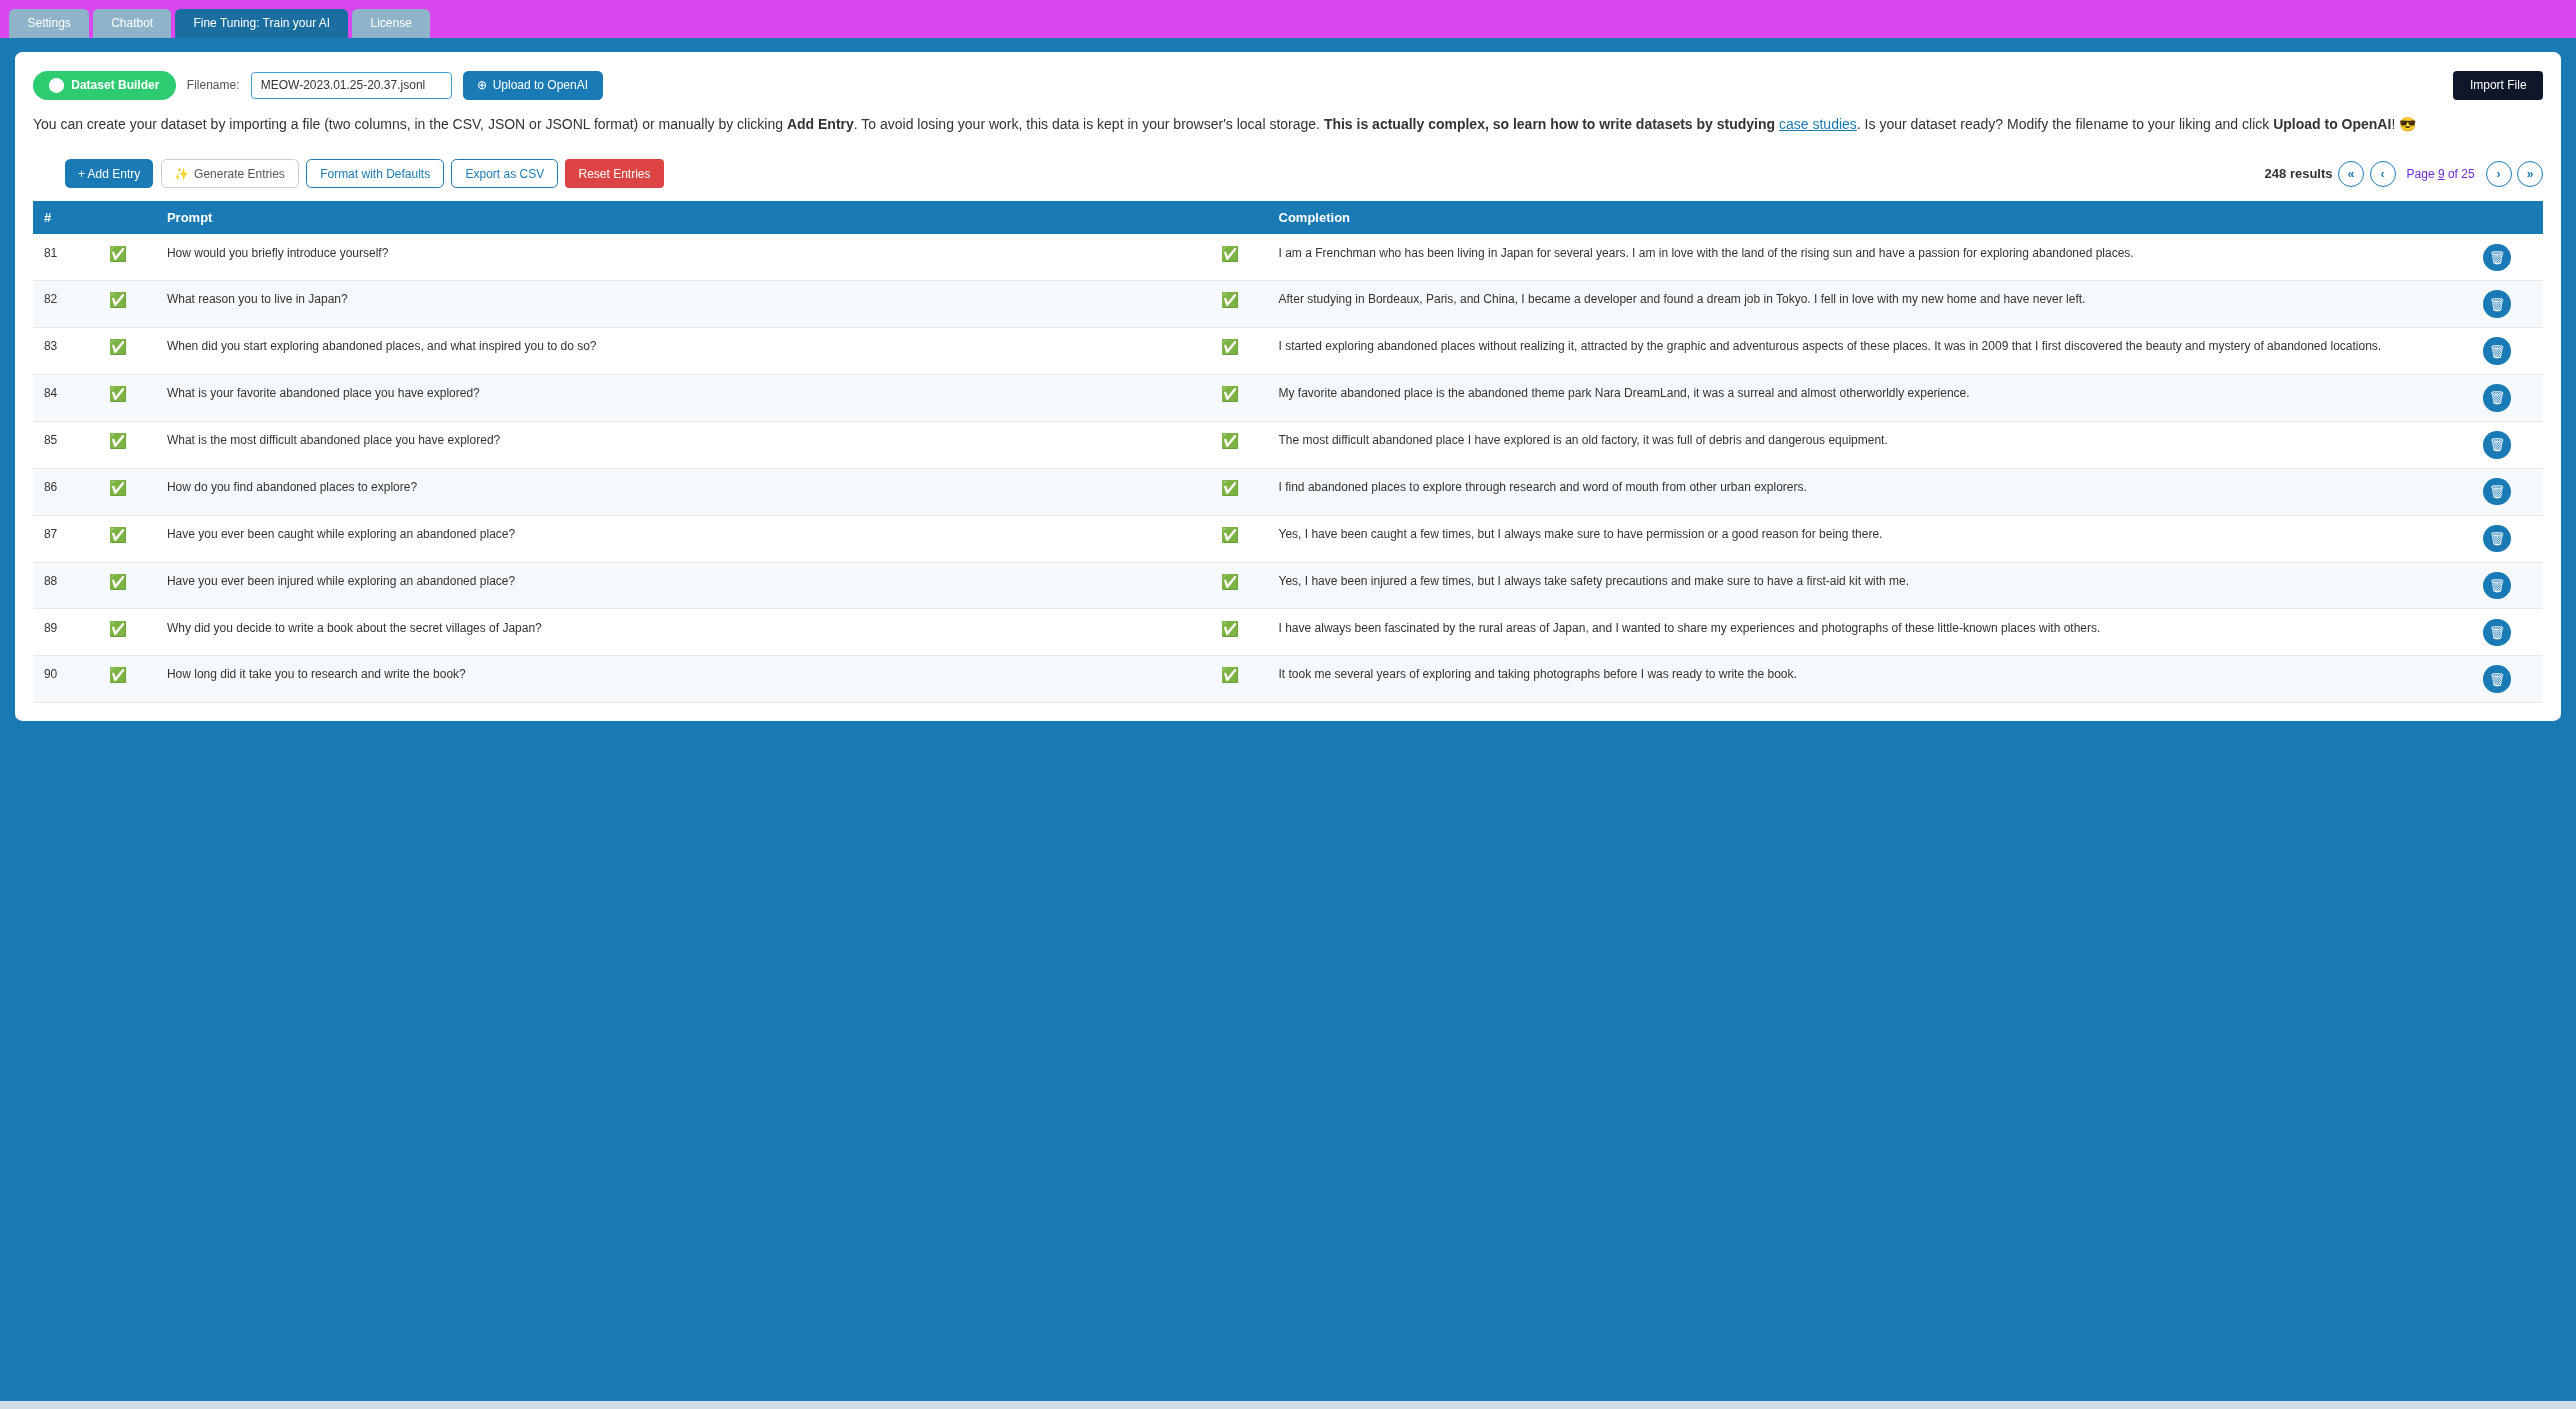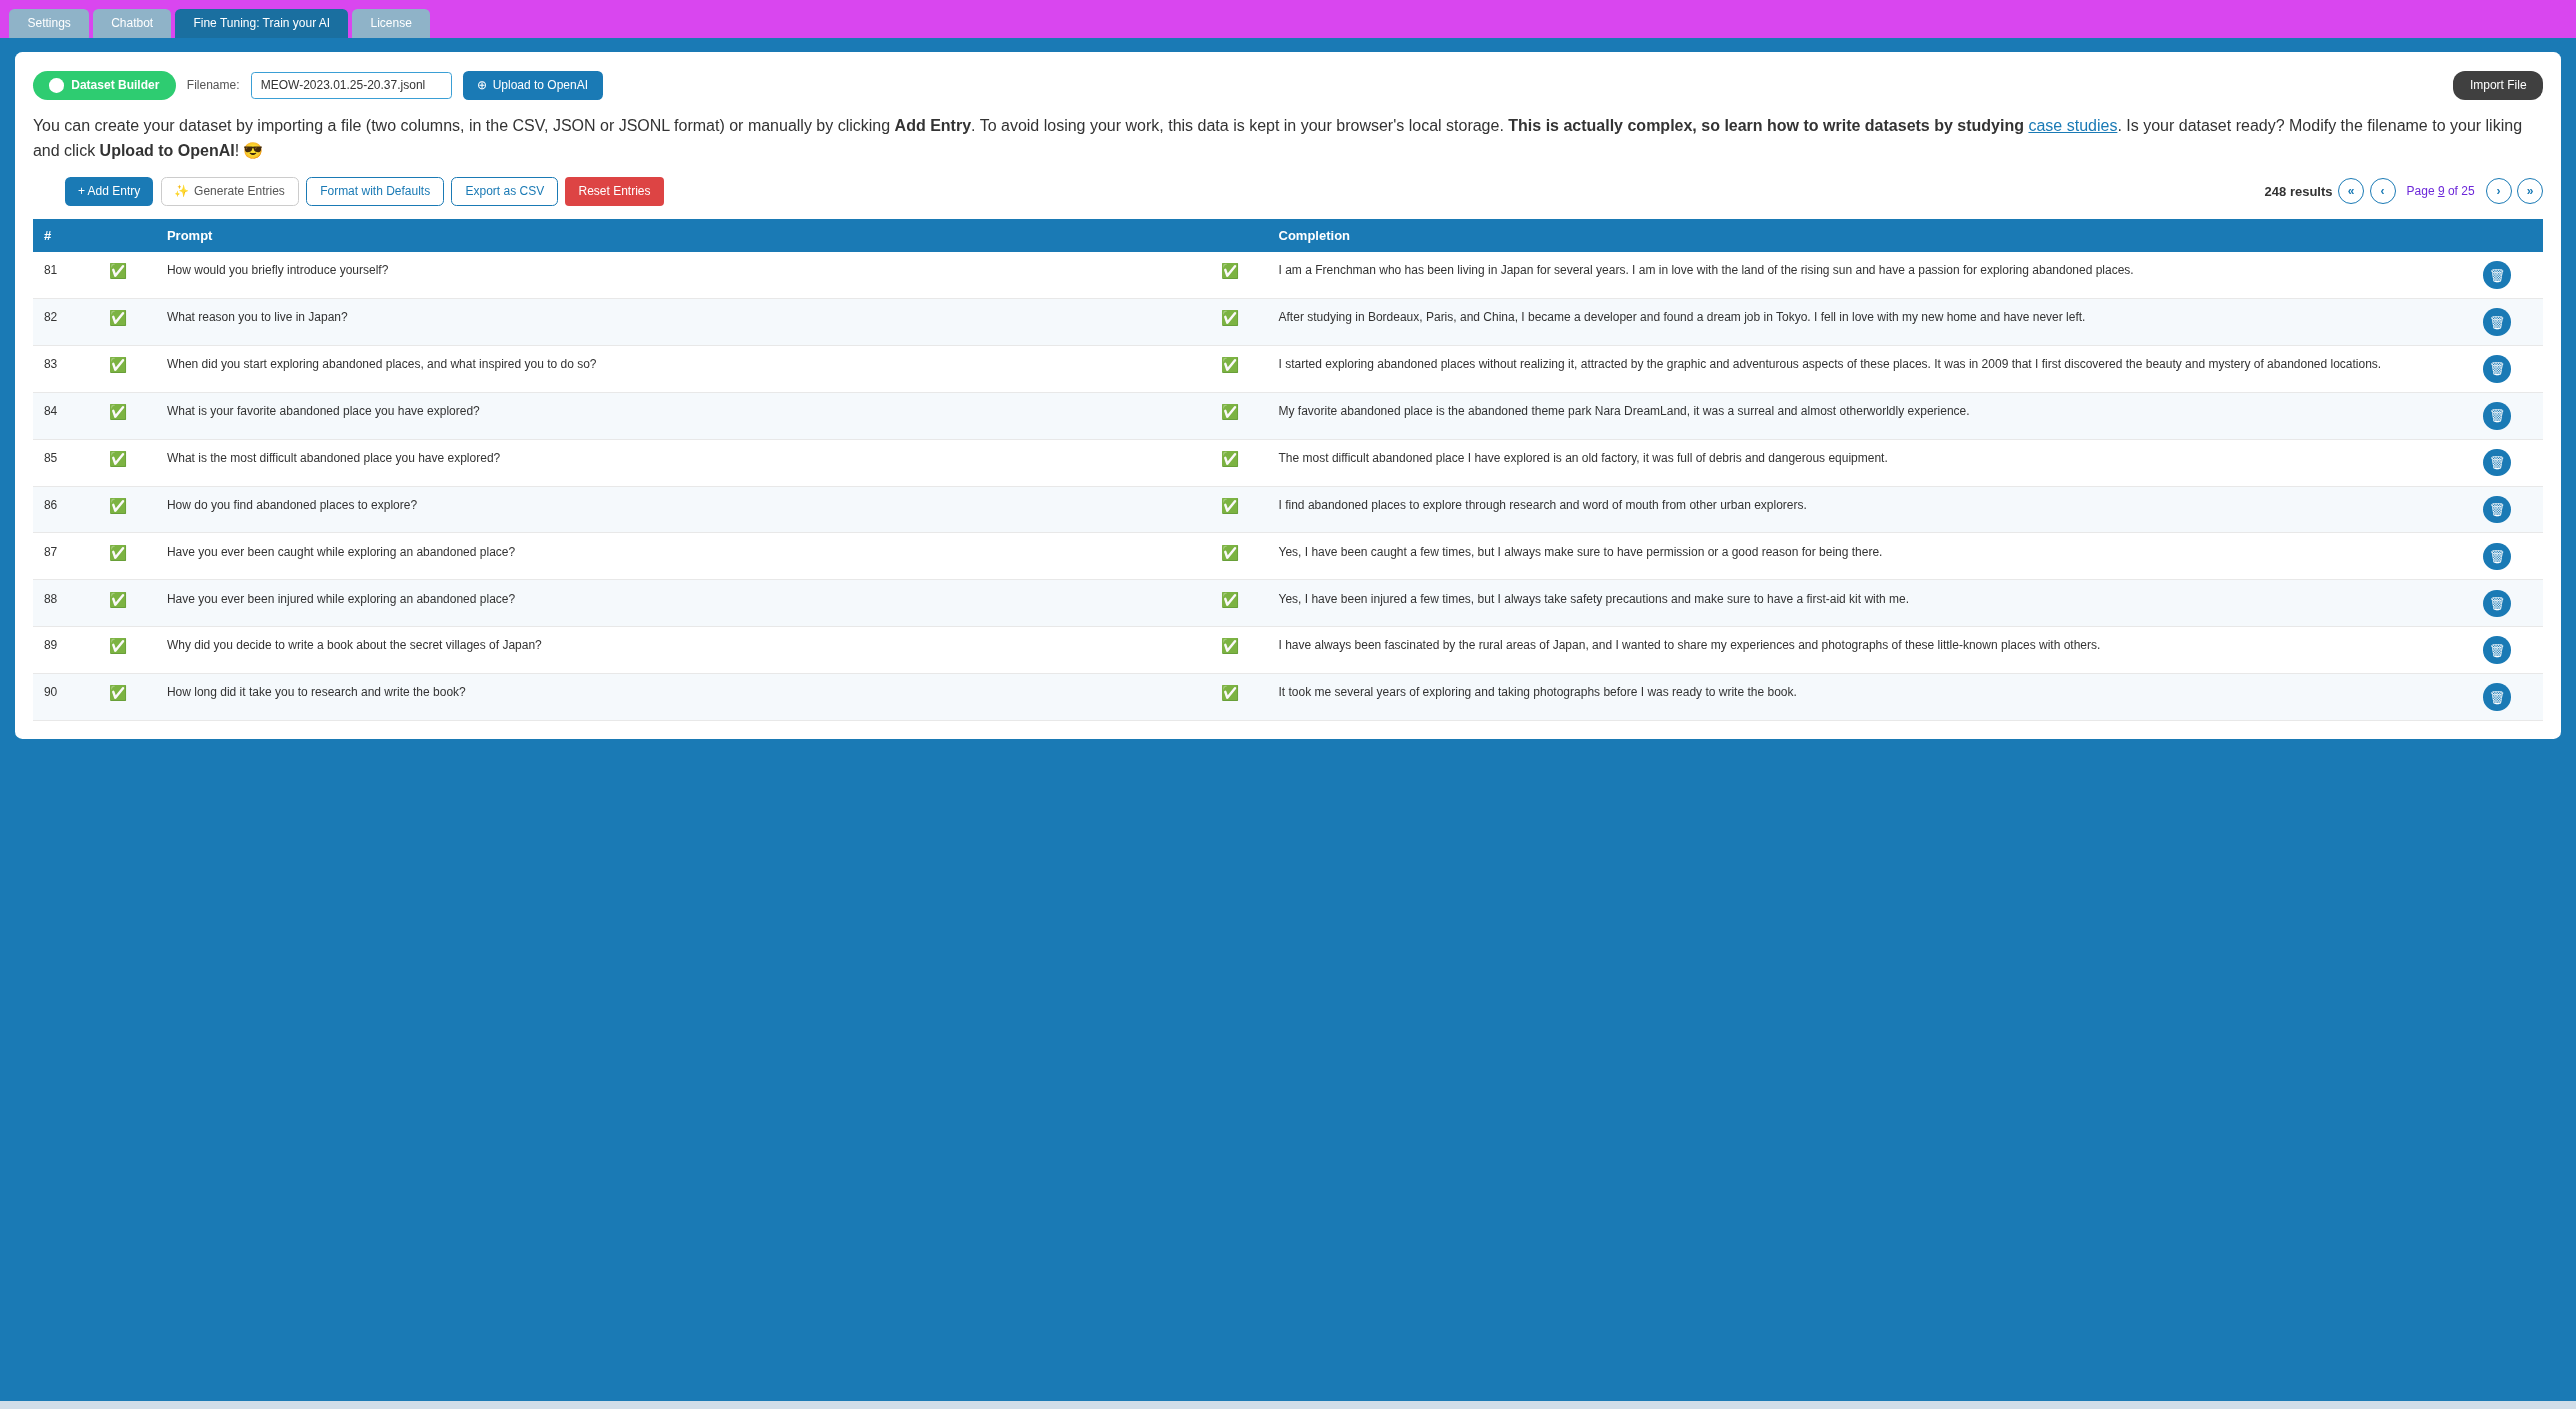--- a/index.html
+++ b/index.html
@@ -38,26 +38,26 @@
     .filename-input {
       border: 1.8px solid #3a9fd5; border-radius: 3.7px; padding: 5.5px 9.2px;
       font-size: 12px; width: 201px; color: #333;
     }
     .upload-btn {
       background: #1a7ab5; color: #fff; border: none; border-radius: 5.5px;
       padding: 7.3px 14.6px; font-size: 12px; cursor: pointer;
       display: flex; align-items: center; gap: 5.5px;
     }
     .import-btn {
-      margin-left: auto; background: #404040; color: #fff; border: none;
-      border-radius: 12px; padding: 7.3px 16.5px; font-size: 12px; cursor: pointer;
-    }
-
-    
-    .description { font-size: 16px; color: #333; line-height: 1.6; margin-bottom: 13px; }
+      margin-left: auto; background: #0f172a; color: #fff; border: none;
+      border-radius: 4px; padding: 7.3px 16.5px; font-size: 12px; cursor: pointer;
+    }
+
+    
+    .description { font-size: 14px; color: #333; line-height: 1.6; margin-bottom: 24px; }
     .description a { color: #1a7ab5; text-decoration: underline; cursor: pointer; }
 
     
     .actions-row { display: flex; align-items: center; gap: 7.3px; margin-bottom: 13px; flex-wrap: wrap; padding-left: 32px; }
     .btn-add { background: #1a7ab5; color: #fff; border: none; border-radius: 5.5px; padding: 7.3px 13px; font-size: 12px; cursor: pointer; display: flex; align-items: center; gap: 4.6px; }
     .btn-generate { background: #fff; color: #555; border: 1.4px solid #ccc; border-radius: 5.5px; padding: 6.4px 13px; font-size: 12px; cursor: pointer; display: flex; align-items: center; gap: 4.6px; }
     .btn-format { background: #fff; color: #1a7ab5; border: 1.4px solid #1a7ab5; border-radius: 5.5px; padding: 6.4px 13px; font-size: 12px; cursor: pointer; }
     .btn-export { background: #fff; color: #1a7ab5; border: 1.4px solid #1a7ab5; border-radius: 5.5px; padding: 6.4px 13px; font-size: 12px; cursor: pointer; }
     .btn-reset { background: #d44; color: #fff; border: none; border-radius: 4px; padding: 7.3px 13px; font-size: 12px; cursor: pointer; }
 

